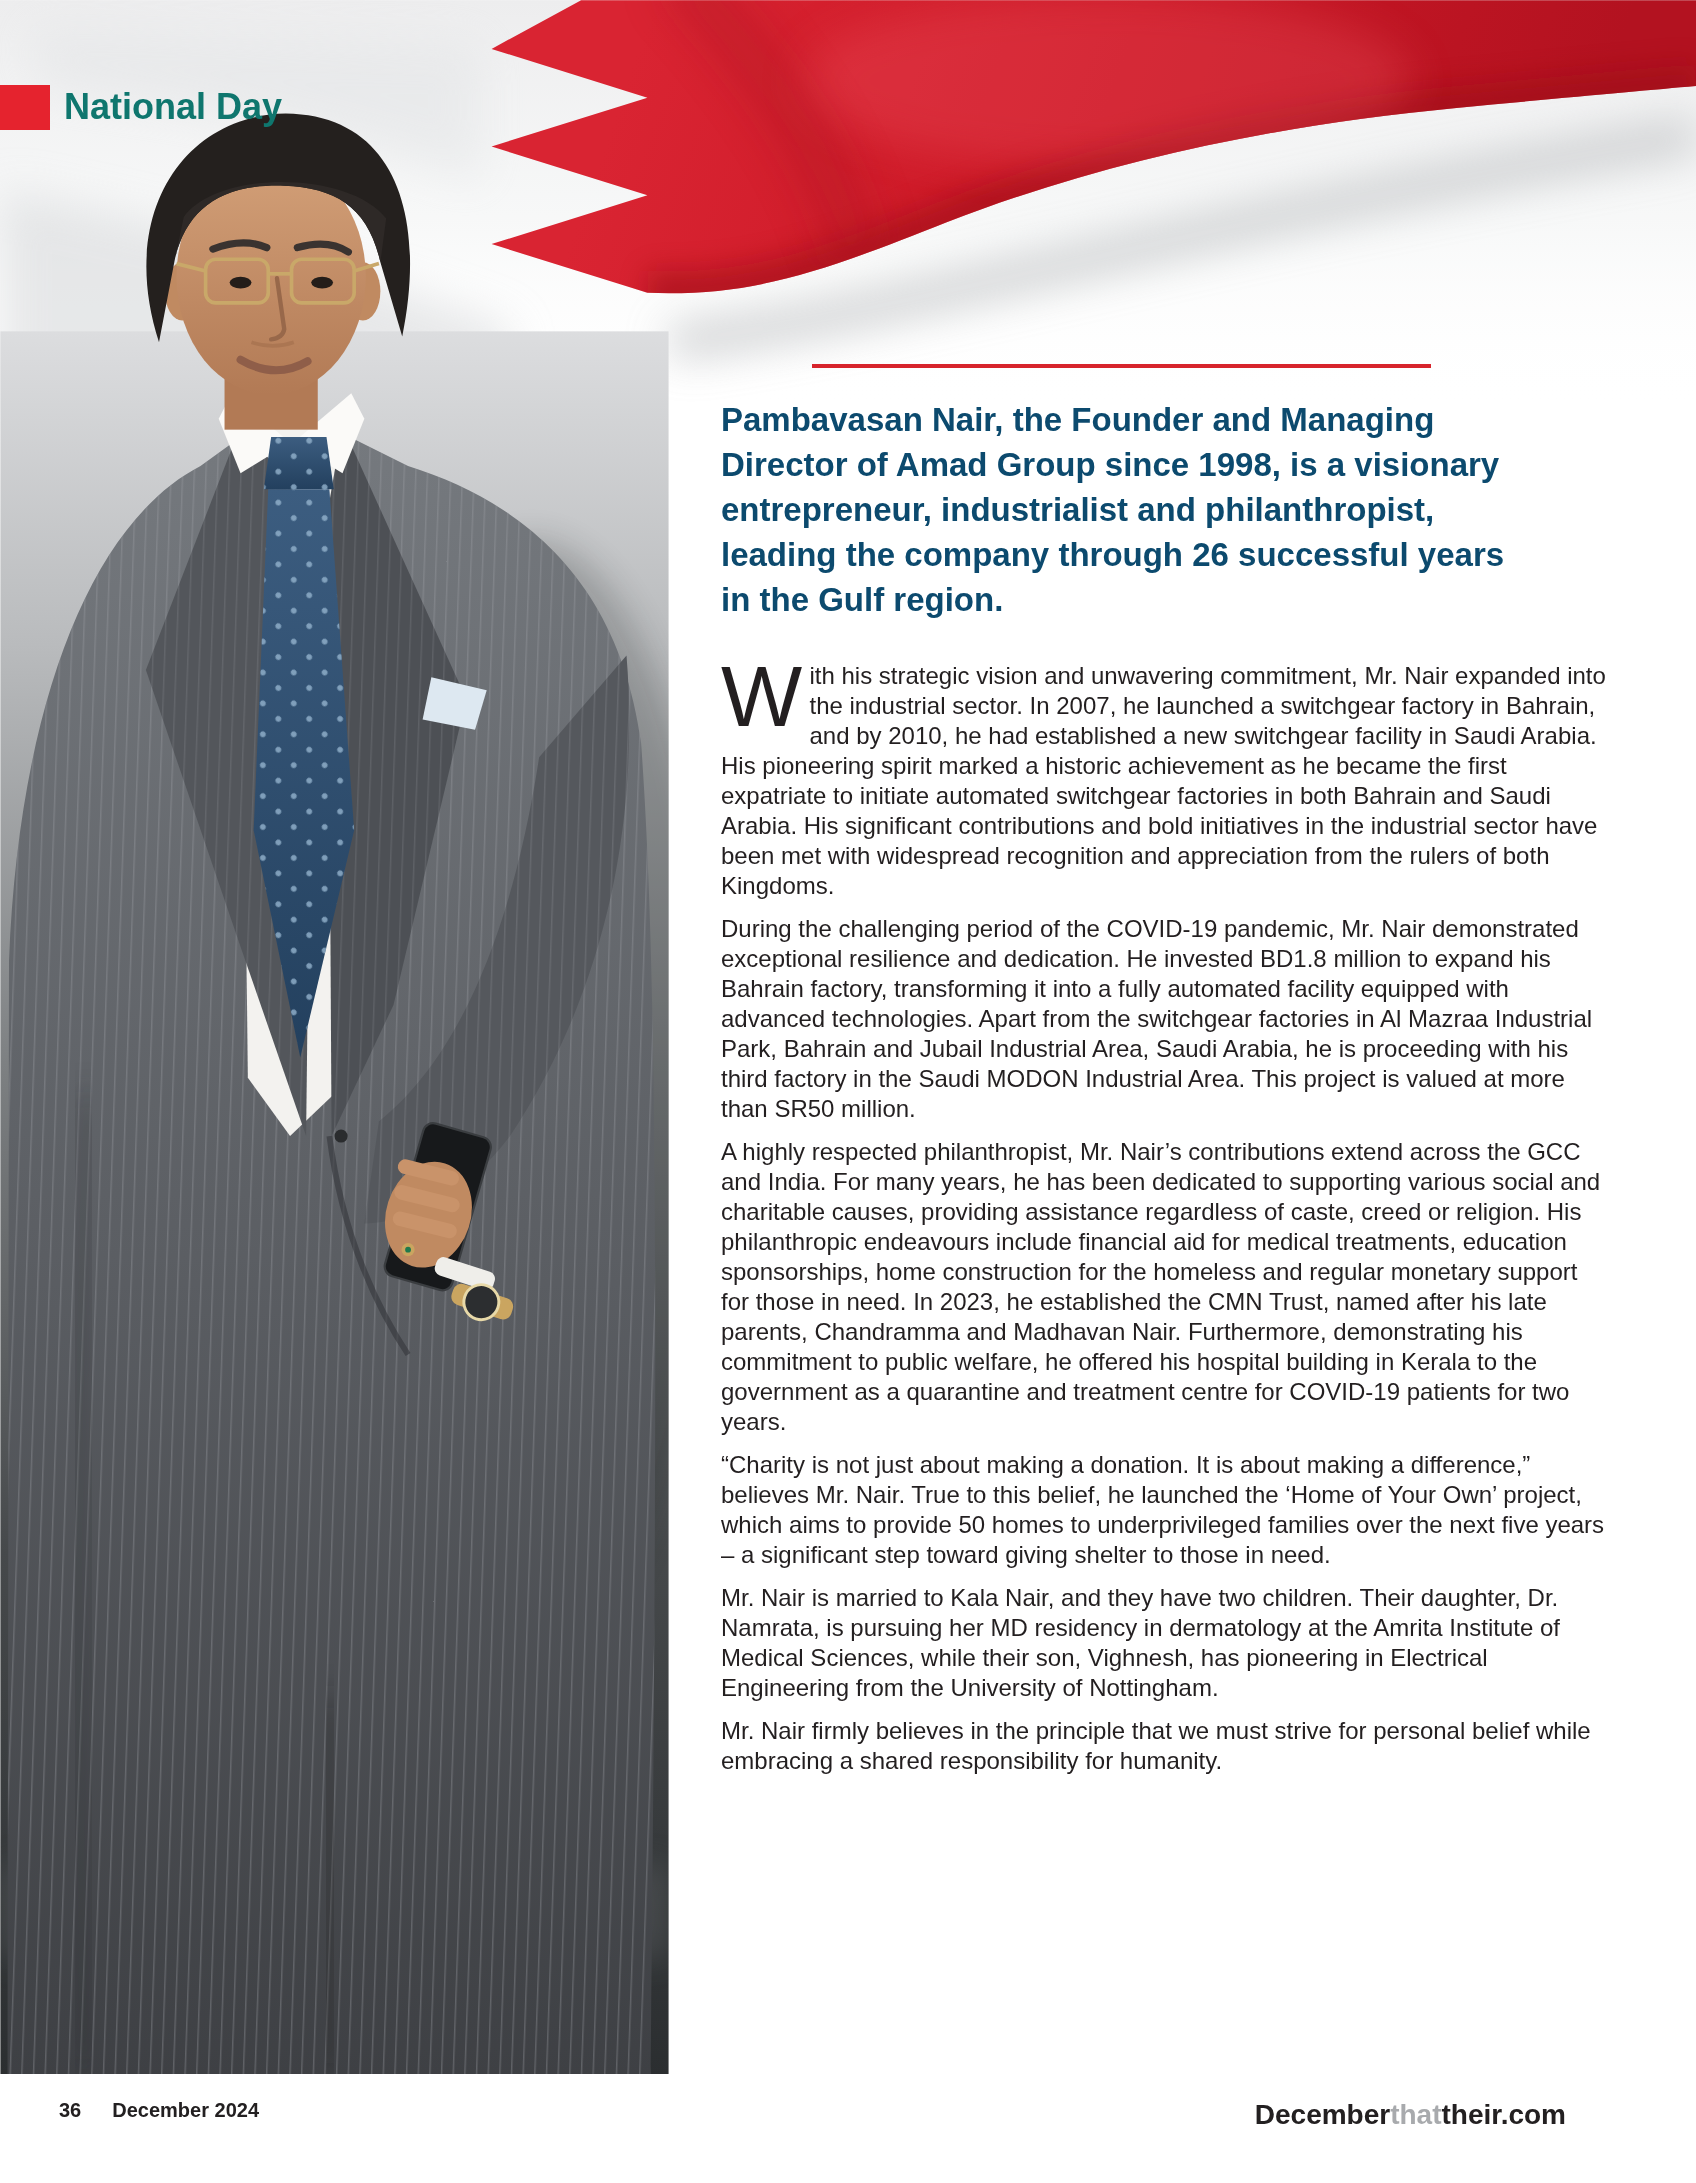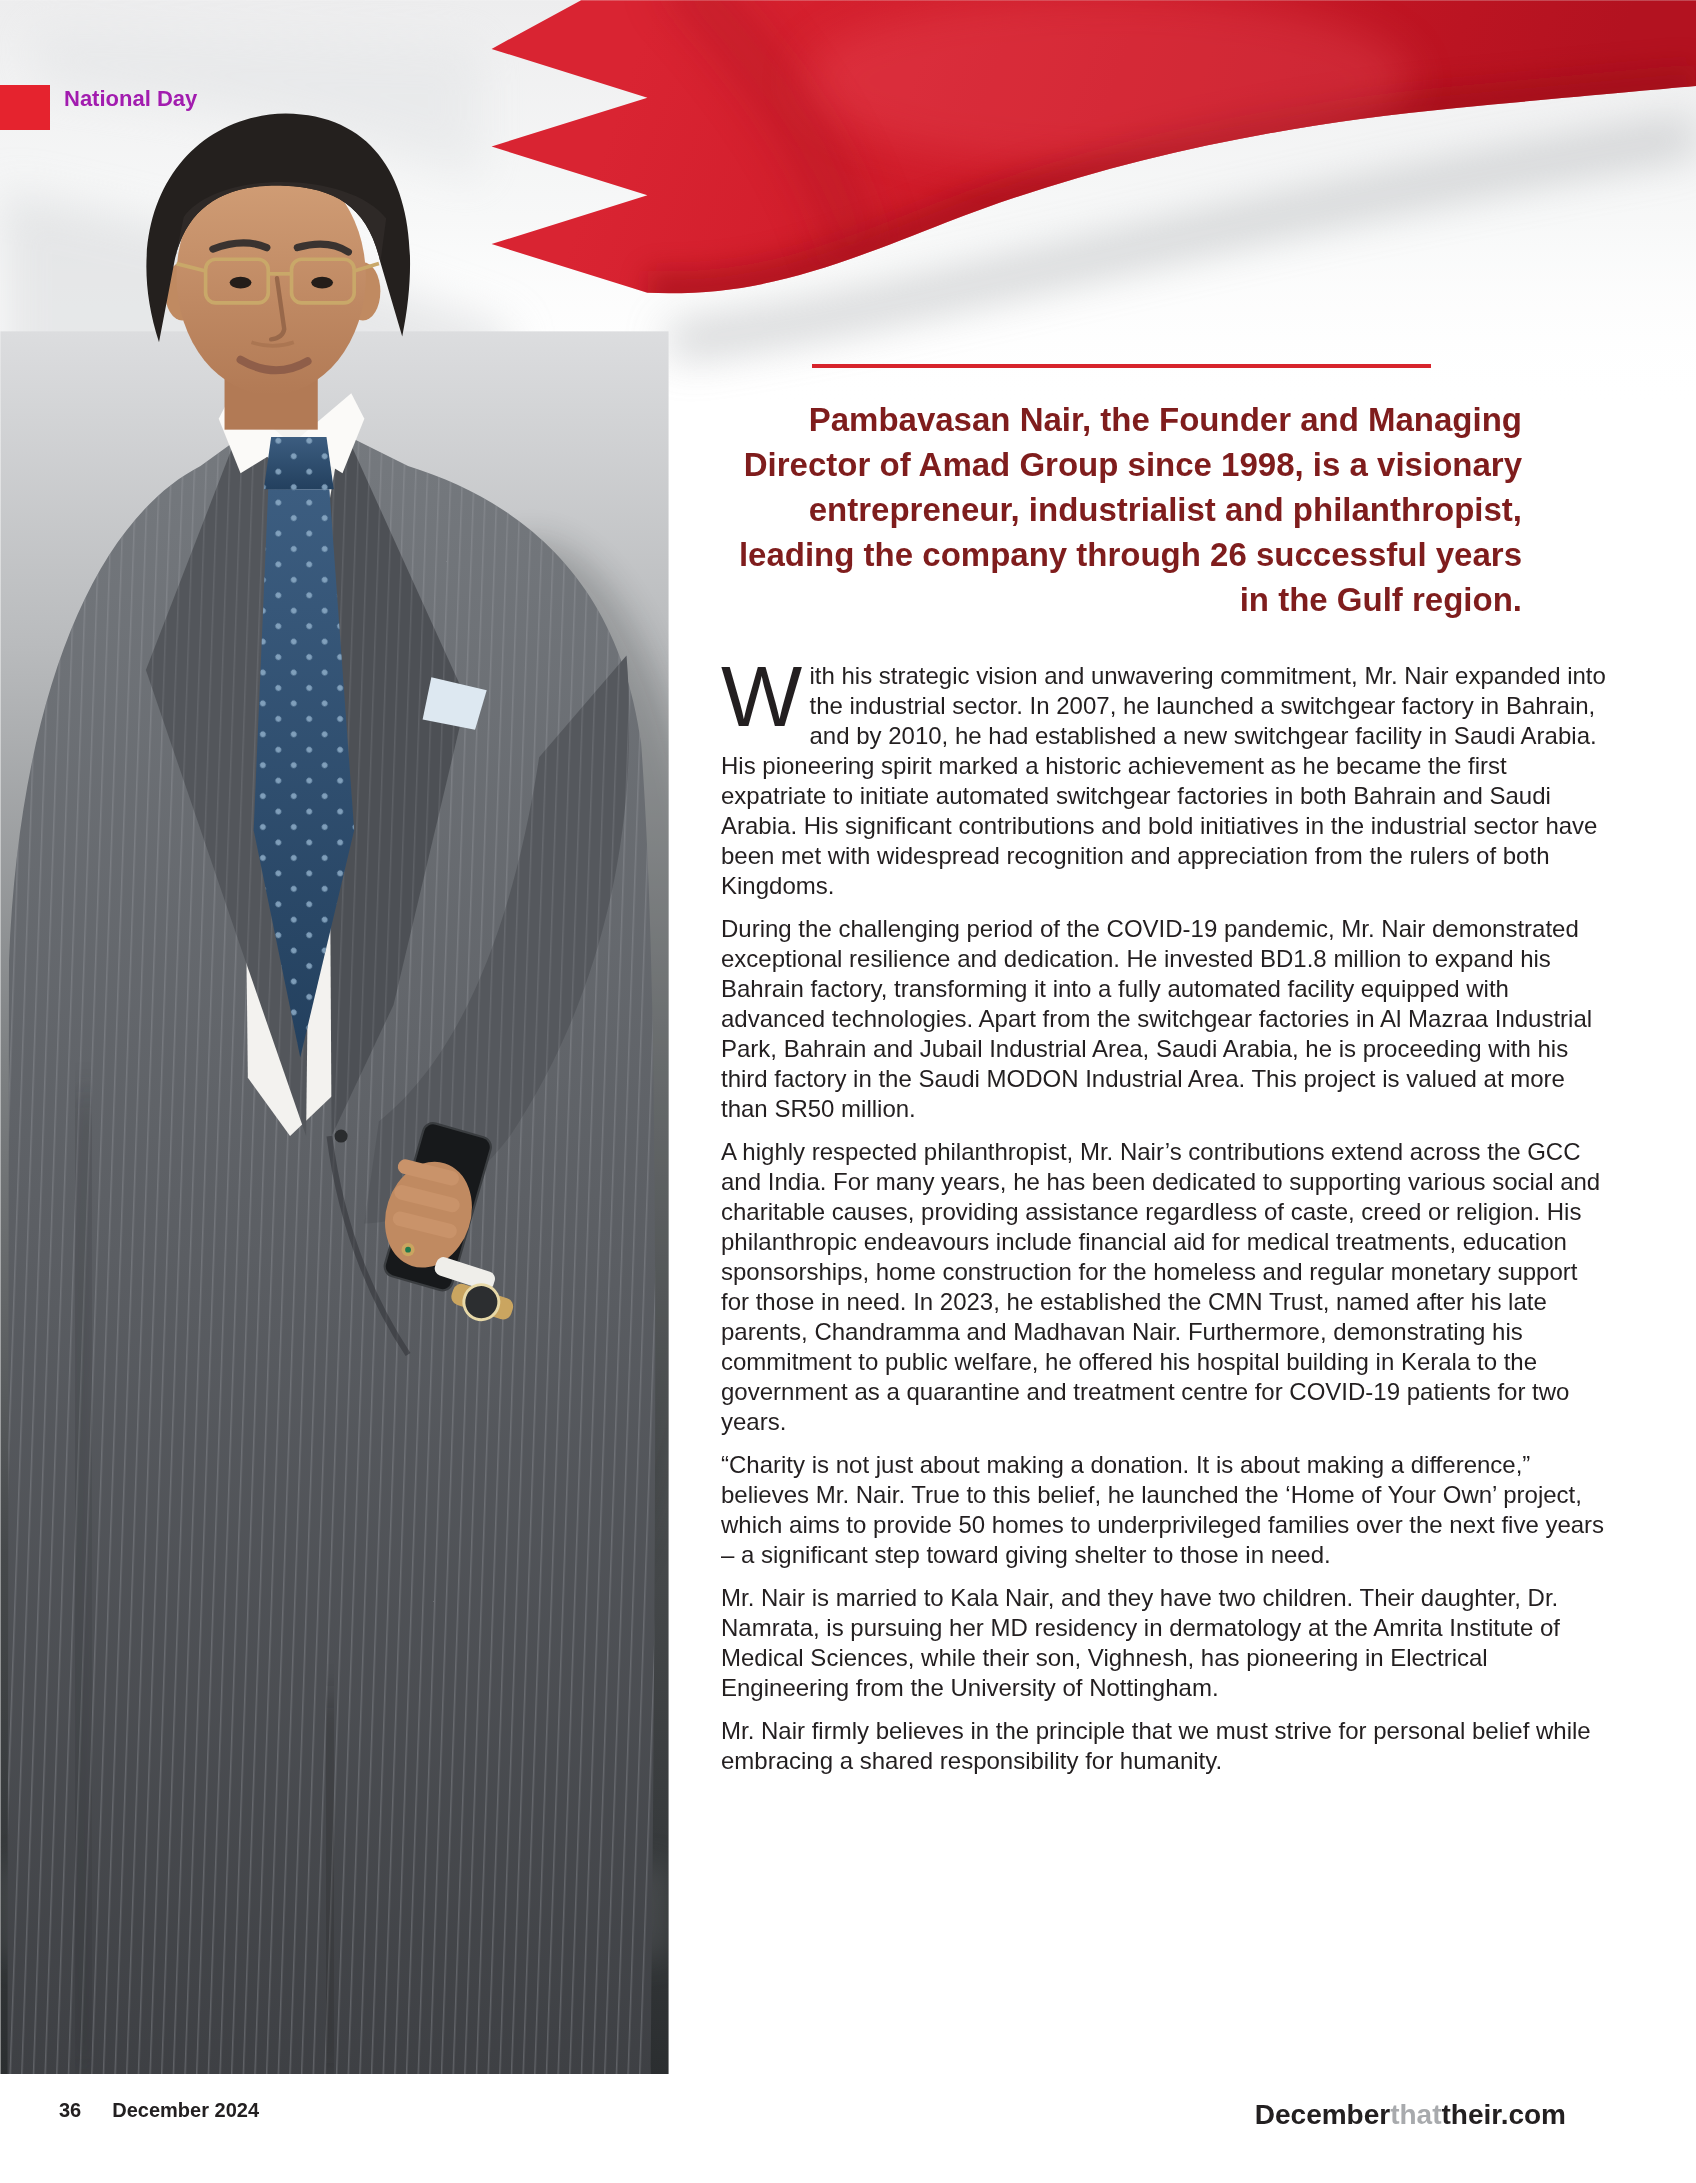--- a/index.html
+++ b/index.html
@@ -2,31 +2,31 @@
 <html style="font-size:11.7px"><head>
 <meta charset="utf-8">
 <style>
   html,body{margin:0;padding:0;}
   body{
     width:1696px;height:2183px;position:relative;background:#ffffff;
     font-family:"Liberation Sans",sans-serif;overflow:hidden;
   }
   
   .section-tag-block{position:absolute;left:0;top:85px;width:50px;height:45px;background:#e5232e;}
-  .section-tag{position:absolute;left:64px;top:86px;font-size:22px;font-weight:bold;color:#a21caf;letter-spacing:0px;}
+  .section-tag{position:absolute;left:64px;top:86px;font-size:36px;font-weight:bold;color:#0f766e;letter-spacing:0px;}
   
   .flag-svg{position:absolute;left:0;top:0;}
   
   .photo-svg{position:absolute;left:0;top:0;}
   
   .right-col{position:absolute;left:721px;top:342px;width:888px;}
   .title-wrap{width:801px;text-align:center;color:#4b5057;}
   .title-line{display:block;font-family:"Liberation Serif",serif;font-weight:400;font-size:95px;line-height:89px;letter-spacing:0.7px;transform:scaleX(0.88);transform-origin:50% 50%;white-space:nowrap;}
   .rule{width:619px;height:4.4px;background:#d7242c;margin:22px 0 0 91px;}
-  .intro{width:801px;margin-top:29px;text-align:right;font-size:33px;line-height:45px;font-weight:bold;color:#7f1d1d;}
+  .intro{width:801px;margin-top:29px;text-align:left;font-size:33px;line-height:45px;font-weight:bold;color:#0c4a6e;}
   .body-copy{margin-top:39px;width:888px;color:#231f20;font-size:24px;line-height:30px;}
   .body-copy p{margin:0 0 13px 0;}
   .dropcap{float:left;font-size:86px;line-height:61px;padding:4.4px 7.3px 0 0;font-weight:400;color:#231f20;}
   
   .footer-left{position:absolute;left:59px;top:2099px;font-size:20px;font-weight:bold;color:#232021;}
   .footer-left .issue{margin-left:31px;}
   .footer-right{position:absolute;right:130px;top:2099px;font-size:28px;font-weight:bold;color:#232021;}
   .footer-right .mid{color:#a8aaad;}
 </style>
 </head>

